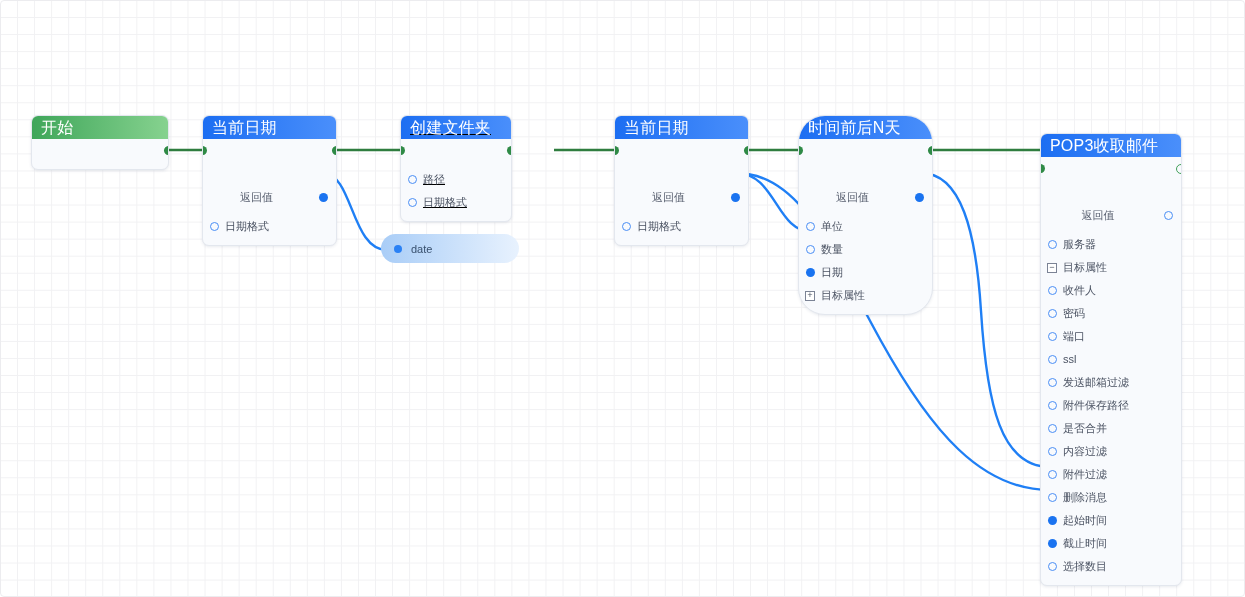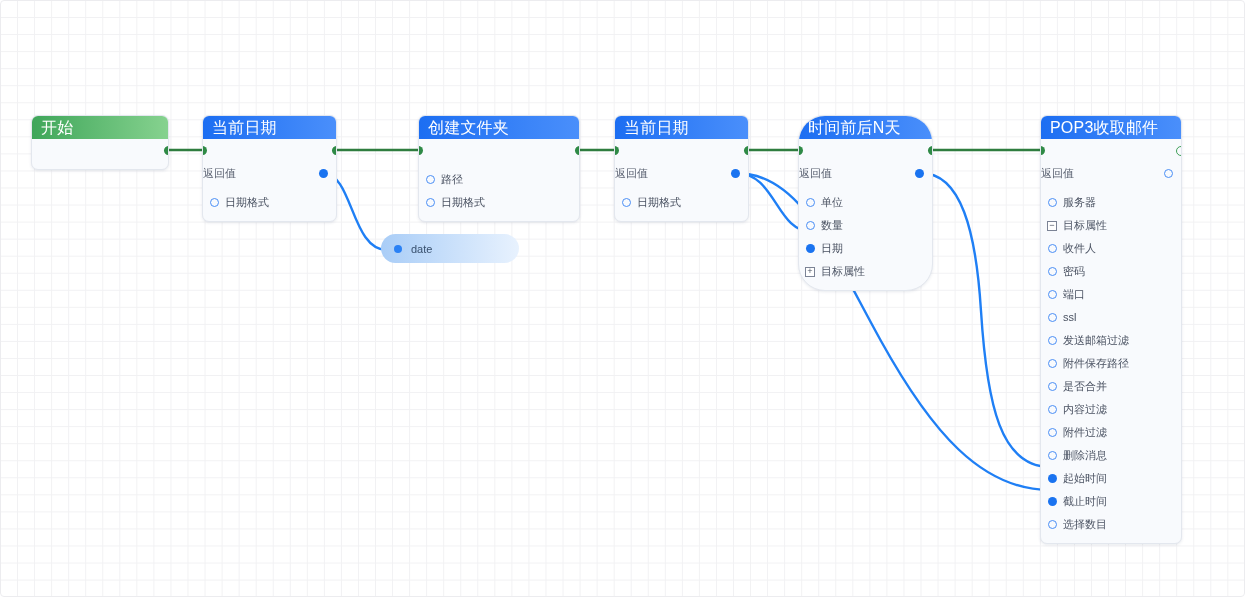--- a/index.html
+++ b/index.html
@@ -48,22 +48,23 @@
     position: relative;
     height: 23px;
     padding-left: 22px;
     font-size: 11px;
     line-height: 23px;
     color: #4a5262;
     white-space: nowrap;
   }
   .port-row.ret {
     padding-left: 0; padding-right: 26px;
-    text-align: left;
+    text-align: center;
     color: #596070;
+    margin-top: 24px;
   }
   .spacer { height: 6px; }
   .body-pad { padding-bottom: 7px; }
 
   .dot {
     position: absolute;
     width: 9px; height: 9px;
     border-radius: 50%;
     top: 50%;
     margin-top: -4.5px;
@@ -141,21 +142,21 @@
         <div class="exec-row">
           <span class="dot green-fill L"></span>
           <span class="dot R green-fill"></span>
         </div>
         <div class="port-row ret"><span>返回值</span><span class="dot out blue-fill"></span></div>
         <div class="spacer"></div>
         <div class="body-pad">
           <div class="port-row"><span class="dot in blue-open"></span><span>日期格式</span></div>
         </div>
       </div>
-      <div class="node" style="left: 417px; top: 114px; width: 162px;">
+      <div class="node" style="left: 399px; top: 114px; width: 112px; text-decoration: underline;">
         <div class="node-header hdr-blue">创建文件夹</div>
         <div class="exec-row">
           <span class="dot green-fill L"></span>
           <span class="dot R green-fill"></span>
         </div>
         <div class="spacer"></div>
         <div class="body-pad">
           <div class="port-row"><span class="dot in blue-open"></span><span>路径</span></div>
           <div class="port-row"><span class="dot in blue-open"></span><span>日期格式</span></div>
         </div>
@@ -180,21 +181,21 @@
         </div>
         <div class="port-row ret"><span>返回值</span><span class="dot out blue-fill"></span></div>
         <div class="spacer"></div>
         <div class="body-pad">
           <div class="port-row"><span class="dot in blue-open"></span><span>单位</span></div>
           <div class="port-row"><span class="dot in blue-open"></span><span>数量</span></div>
           <div class="port-row"><span class="dot in blue-fill"></span><span>日期</span></div>
           <div class="port-row"><span class="expander">+</span><span>目标属性</span></div>
         </div>
       </div>
-      <div class="node" style="left: 1039px; top: 114px; width: 142px;">
+      <div class="node" style="left: 1039px; top: 132px; width: 142px;">
         <div class="node-header hdr-blue">POP3收取邮件</div>
         <div class="exec-row">
           <span class="dot green-fill L"></span>
           <span class="dot R green-open"></span>
         </div>
         <div class="port-row ret"><span>返回值</span><span class="dot out blue-open"></span></div>
         <div class="spacer"></div>
         <div class="body-pad">
           <div class="port-row"><span class="dot in blue-open"></span><span>服务器</span></div>
           <div class="port-row"><span class="expander">−</span><span>目标属性</span></div>

